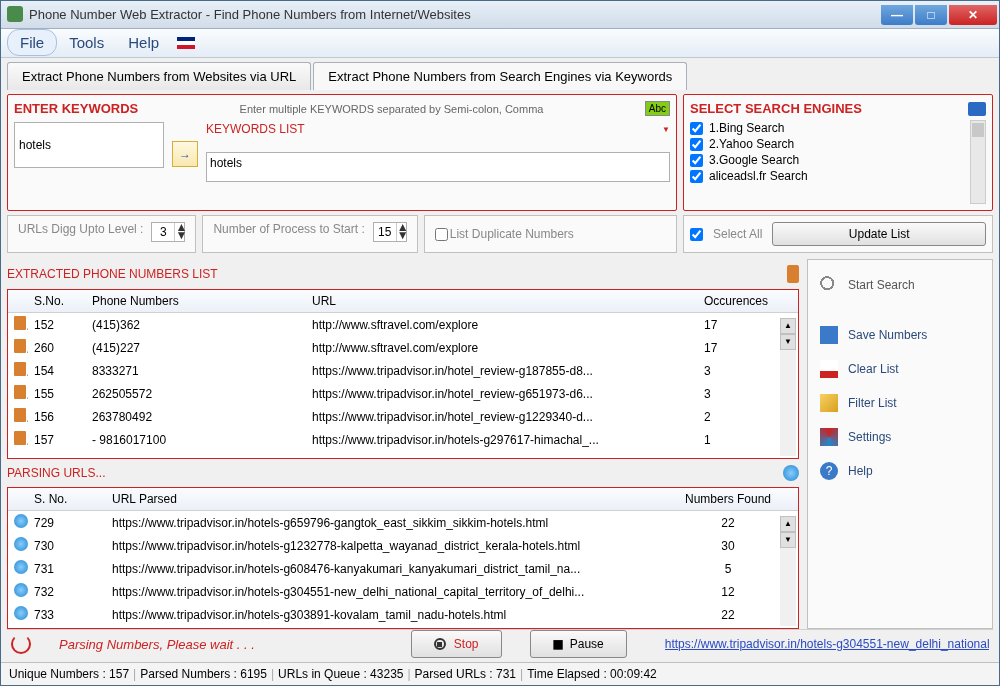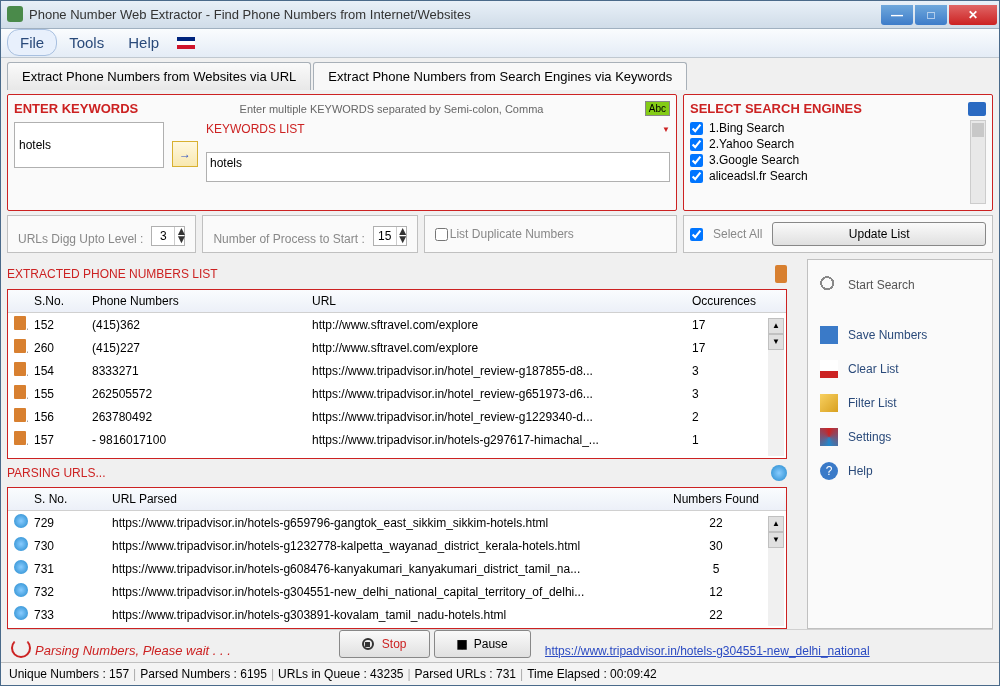--- a/index.html
+++ b/index.html
@@ -37,28 +37,28 @@
 .sepanel{width:310px}
 .sepanel .hdr{display:flex;justify-content:space-between;align-items:center;margin-bottom:4px}
 .sepanel .hdr .lbl{color:#c22;font-weight:bold;font-size:13px}
 .camicon{width:18px;height:14px;background:#2a6ac2;border-radius:2px}
 .selist{height:84px;overflow:hidden;position:relative}
 .seitem{display:flex;align-items:center;padding:1px 0}
 .seitem input{margin-right:6px}
 .vscroll{position:absolute;right:0;top:0;width:16px;height:100%;background:#e8e8e8;border:1px solid #ccc}
 .vscroll .thumb{width:12px;height:14px;background:#c8c8c8;margin:2px auto}
 .optrow{display:flex;gap:6px;margin-bottom:6px}
-.optbox{border:1px solid #c0c0c0;padding:6px 10px;display:flex;align-items:flex-end;gap:8px;background:#fafafa;color:#888}
+.optbox{border:1px solid #c0c0c0;padding:6px 10px;display:flex;align-items:flex-start;gap:8px;background:#fafafa;color:#888}
 .optbox .spin{width:34px;height:20px;border:1px solid #b0b0b0;text-align:center;background:#fff;color:#333;display:flex}
 .optbox .spin input{width:22px;border:none;text-align:center}
 .optbox .spin .spbtns{width:12px;display:flex;flex-direction:column;font-size:6px;line-height:8px;border-left:1px solid #ccc}
 .chkdup{display:flex;align-items:center;gap:2px}
 .serow{width:310px;border:1px solid #c0c0c0;padding:6px;display:flex;align-items:center;gap:10px;background:#fafafa}
 .updatebtn{flex:1;padding:4px;border:1px solid #888;background:linear-gradient(#fafafa,#e0e0e0);border-radius:3px;text-align:center}
-.mainrow{flex:1;display:flex;gap:20px;min-height:0}
+.mainrow{flex:1;display:flex;gap:8px;min-height:0}
 .leftcol{flex:1;display:flex;flex-direction:column;min-height:0}
 .rightcol{width:186px;border:1px solid #c0c0c0;padding:8px;background:#fafafa}
 .sectionhdr{color:#c22;font-size:13px;padding:6px 0;display:flex;justify-content:space-between;align-items:center}
 .phoneicon{width:12px;height:18px;background:#d88030;border-radius:2px}
 .globeicon{width:16px;height:16px;background:radial-gradient(#8cf,#28c);border-radius:50%}
 .tbl{border:1px solid #c22;background:#fff;overflow:hidden;position:relative}
 .tblext{height:170px}
 .tblpar{height:142px}
 .thead{display:flex;border-bottom:1px solid #d0d0d0;background:linear-gradient(#fafcfe,#ecf0f8);padding:4px 0}
 .thead .th{padding:0 6px}
@@ -80,21 +80,21 @@
 .tscroll .strack{flex:1}
 .sidebaritem{display:flex;align-items:center;gap:10px;padding:8px 4px;color:#2a4a7a;font-size:14px}
 .sidebaritem.big{font-size:16px;color:#555}
 .sicon{width:18px;height:18px;display:inline-block}
 .si-search{background:radial-gradient(circle at 40% 40%,transparent 5px,#888 5px,#888 7px,transparent 7px)}
 .si-save{background:#3a7ac8}
 .si-clear{background:linear-gradient(#fff 60%,#c22 60%)}
 .si-filter{background:linear-gradient(135deg,#f8d060,#d8a020)}
 .si-settings{background:conic-gradient(#c22,#28c,#c22)}
 .si-help{background:#3a7ac8;border-radius:50%;color:#fff;text-align:center;line-height:18px}
-.ctrlrow{display:flex;align-items:flex-end;gap:4px;padding:0 4px;border-top:1px solid #d0d0d0}
+.ctrlrow{display:flex;align-items:center;gap:28px;padding:0 4px;border-top:1px solid #d0d0d0}
 .loadicon{width:20px;height:20px;border:2px solid #c22;border-top-color:transparent;border-radius:50%}
 .parsemsg{color:#c22;font-style:italic;font-size:13px}
 .btn{padding:6px 22px;border:1px solid #888;background:linear-gradient(#fafafa,#e0e0e0);border-radius:3px;display:flex;align-items:center;gap:8px;font-size:14px}
 .btn.stop{color:#c22}
 .stopicon{width:12px;height:12px;border:2px solid #333;border-radius:50%;display:inline-block;position:relative}
 .stopicon::after{content:"";width:5px;height:5px;background:#333;position:absolute;top:1.5px;left:1.5px}
 .pauseicon{letter-spacing:-2px;font-weight:bold}
 .urllink{color:#2a4ac2;text-decoration:underline;font-size:12px;white-space:nowrap;overflow:hidden}
 .statusbar{display:flex;padding:4px 8px;border-top:1px solid #c0c0c0;background:#f4f4f4;gap:4px;font-size:12px}
 .statusbar .sep{color:#aaa}

